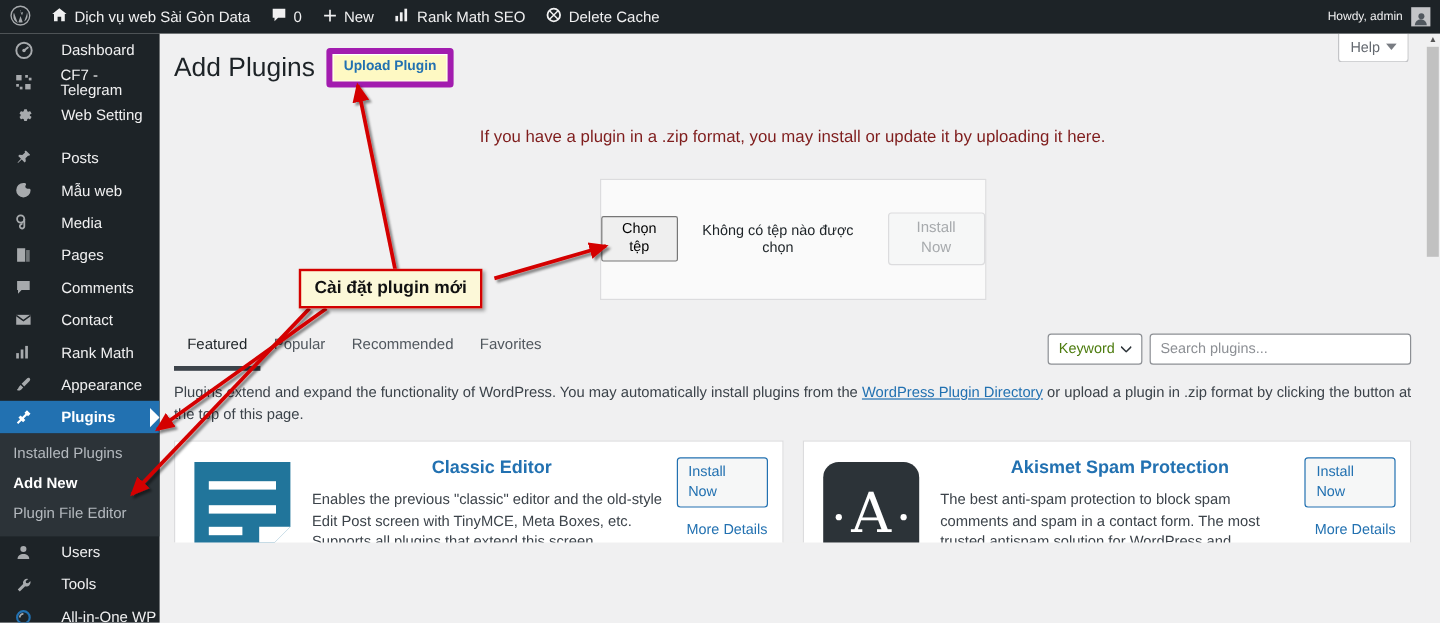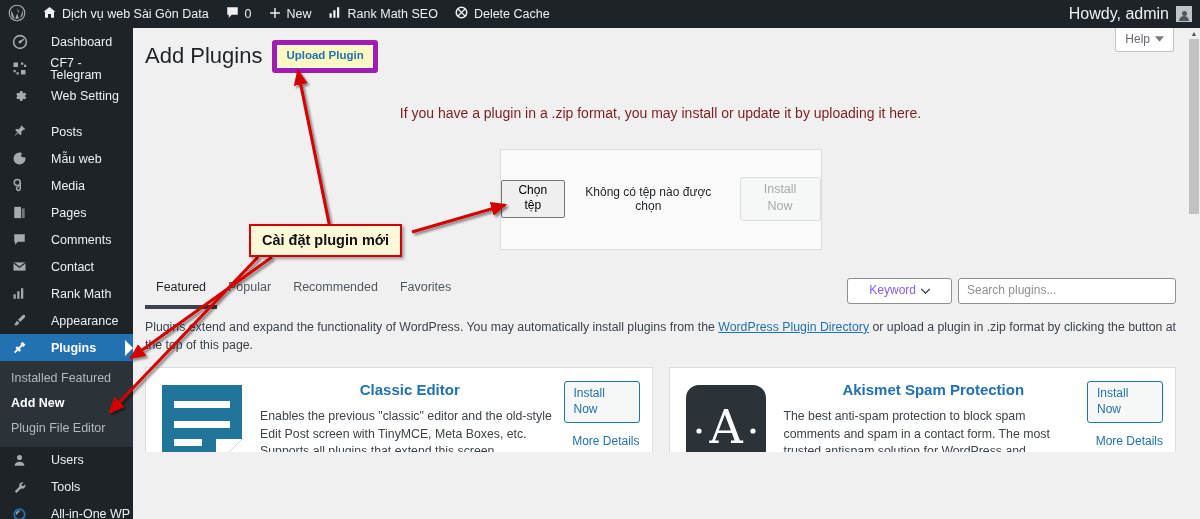--- a/index.html
+++ b/index.html
@@ -115,23 +115,23 @@
     height: 33px;
   }
   .tabs { display: flex; gap: 0; }
   .tab {
     font-size: 12.5px; color: #50575e; padding: 4px 11px 8px 11px;
     border-bottom: 4px solid transparent; line-height: 1.4;
   }
   .tab.active { color: #1d2327; border-bottom-color: #3c434a; }
   .search-wrap { display: flex; gap: 6px; padding-bottom: 5px; }
   .keyword-select {
-    font-size: 12px; color: #8b5cf6; background: #fff;
+    font-size: 12px; color: #4d7c0f; background: #fff;
     border: 1px solid #8c8f94; border-radius: 3px;
-    padding: 3px 21px 4px; display: flex; align-items: center; gap: 5px; line-height: 1.4;
+    padding: 3px 8px 4px; display: flex; align-items: center; gap: 5px; line-height: 1.4;
   }
   .search-input {
     width: 218px; font-size: 12px; color: #646970; background: #fff;
     border: 1px solid #8c8f94; border-radius: 3px; padding: 4px 8px 5px;
     font-family: "Liberation Sans", sans-serif;
   }
   .search-input::placeholder { color: #8c8f94; }
 
   .browse-desc {
     margin: 9px 12px 0 12px; font-size: 12.3px; color: #3c434a; line-height: 1.5;
@@ -224,21 +224,21 @@
       <span>
         <svg width="15" height="15" viewBox="0 0 20 20">
             <circle cx="10" cy="10" r="7" fill="none" stroke="#f0f0f1" stroke-width="2"></circle>
             <path d="M5 5l10 10M15 5L5 15" stroke="#f0f0f1" stroke-width="1.6"></path>
           </svg>
       </span>
       <span class="lbl">Delete Cache</span>
     </div>
     <div class="ab-spacer"></div>
     <div class="ab-right">
-      <span class="lbl" style="font-size:16px">Howdy, admin</span>
+      <span class="lbl" style="font-size:10px">Howdy, admin</span>
       <span class="avatar">
         <span class="head"></span>
           <span class="body"></span>
       </span>
     </div>
   </div>
 
   <div class="sidebar">
     <div class="menu-item">
       <span class="mi-ico">
@@ -345,21 +345,21 @@
 
     <div class="menu-item current">
       <span class="mi-ico">
         <svg width="16" height="16" viewBox="0 0 20 20">
             <path d="M13.1 2.3l-2.6 2.6 1 1-3.4 3.4-1.6-1.6L4.2 10l1.7 1.7-3.4 3.4 1.5 1.5 3.4-3.4 1.7 1.7 2.3-2.3-1.6-1.6 3.4-3.4 1 1 2.6-2.6-3.7-3.7z" fill="currentColor"></path>
           </svg>
       </span>
       <span class="mi-lbl">Plugins</span>
     </div>
     <div class="submenu">
-      <span class="submenu-item">Installed Featured</span>
+      <span class="submenu-item">Installed Plugins</span>
       <span class="submenu-item current">Add New</span>
       <span class="submenu-item">Plugin File Editor</span>
     </div>
 
     <div class="menu-item">
       <span class="mi-ico">
         <svg width="15" height="15" viewBox="0 0 20 20">
             <circle cx="10" cy="6" r="3.4" fill="currentColor"></circle>
             <path d="M3.5 17c0-3.6 2.9-5.5 6.5-5.5s6.5 1.9 6.5 5.5" fill="currentColor"></path>
           </svg>

